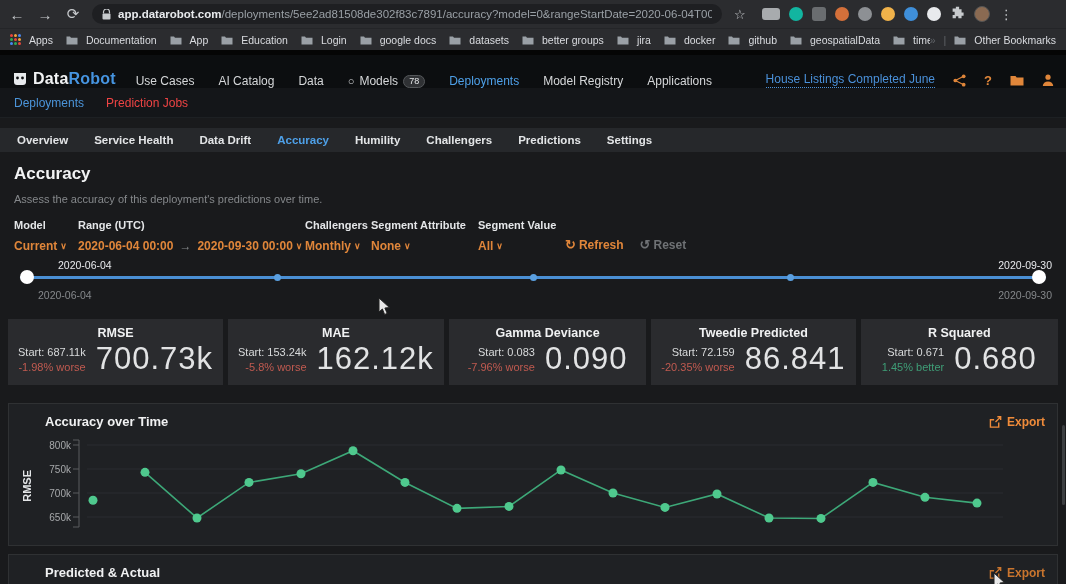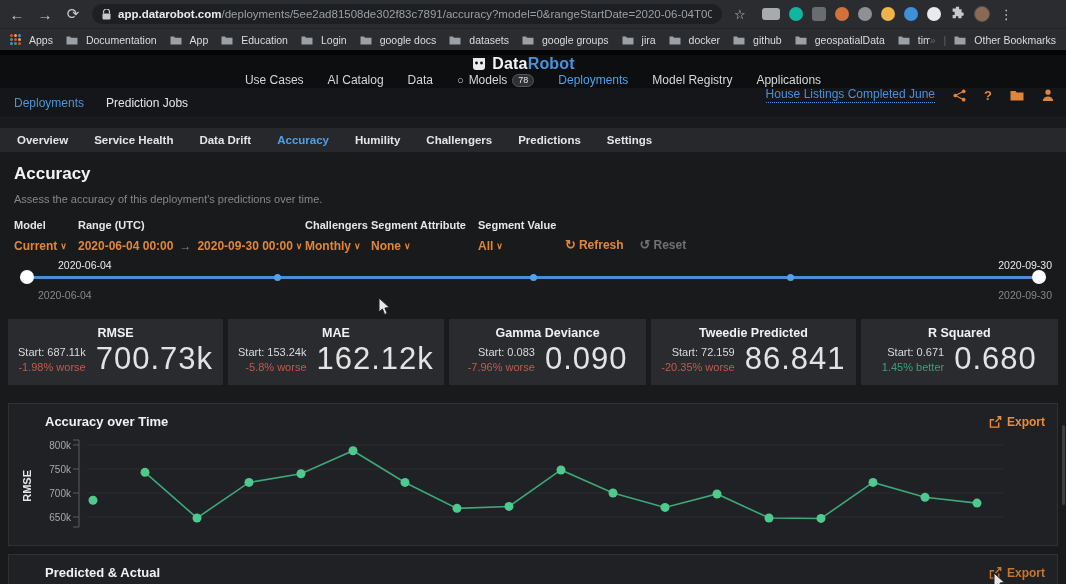--- a/index.html
+++ b/index.html
@@ -24,35 +24,35 @@
   .bookmarks { height:22px; background:#2b2c2f; display:flex; align-items:center; padding:0 10px; border-top:1px solid #242528; }
   .bm-left { display:flex; align-items:center; gap:13px; flex:1; overflow:hidden; white-space:nowrap; }
   .bm-item { display:flex; align-items:center; gap:8px; font-size:10.5px; color:#dadce0; }
   .bm-right { display:flex; align-items:center; gap:8px; font-size:10.5px; color:#dadce0; }
   .bm-sep { color:#5f6368; }
   .apps-grid { display:grid; grid-template-columns:repeat(3,3px); grid-gap:1px; }
   .apps-grid span { width:3px; height:3px; border-radius:50%; }
   .chrome-gap { height:5px; background:#050505; }
 
   
-  .dr-header { height:33px; background:#0c0e10; display:flex; align-items:center; padding:0 12px;flex-direction:column; }
+  .dr-header { height:33px; background:#0c0e10; display:flex; align-items:flex-end; padding:0 12px; }
   .dr-logo { display:flex; align-items:center; gap:5px; margin-right:20px; }
   .dr-logo .word { font-size:16px; font-weight:bold; letter-spacing:.2px; }
   .dr-logo .w1 { color:#f2f3f4; } .dr-logo .w2 { color:#4694e0; }
   .dr-nav { display:flex; align-items:center; gap:24px; }
   .dr-nav-item { font-size:12px; color:#d5d7d9; white-space:nowrap; display:flex; align-items:center; gap:5px; }
   .dr-nav-item.active { color:#4ea0e8; }
   .models-circle { color:#d5d7d9; font-size:11px; }
   .badge { background:#2f3134; border:1px solid #55585b; color:#e4e6e8; font-size:9px; border-radius:8px; padding:0 5px; line-height:11px; }
   .dr-right { margin-left:auto; display:flex; align-items:center; gap:18px; }
   .deploy-link { font-size:12px; color:#4a90d9; border-bottom:1px dotted #4a90d9; padding-bottom:1px; }
   .hdr-ico { color:#e0863a; font-size:13px; font-weight:bold; display:flex; align-items:center; }
 
   .subnav { height:30px; background:#141619; display:flex; align-items:center; gap:22px; padding:0 14px; border-bottom:1px solid #1d2023; }
-  .subnav-item { font-size:12px; color:#e5e5e5; }
+  .subnav-item { font-size:12px; color:#ef4444; }
   .subnav-item.active { color:#4b94d9; }
 
   
   .tabstrip { margin-top:10px; height:24px; background:#26282b; display:flex; align-items:center; padding:0 4px; }
   .tab { font-size:11.5px; font-weight:bold; color:#e3e5e7; padding:0 13px; line-height:24px; }
   .tab.active { color:#4ea0e8; }
 
   .page-title { font-size:17px; font-weight:bold; color:#f2f3f4; margin:12px 0 0 14px; }
   .page-desc { font-size:11px; color:#85888b; margin:9px 0 0 14px; }
 
@@ -190,21 +190,21 @@
       <span class="bm-item">
         <svg width="12" height="10" viewBox="0 0 12 10">
           <path d="M0.5 1.5h3.5l1 1.2h6.5v6.8h-11z" fill="#9aa0a6"></path>
         </svg>
         <span>datasets</span>
       </span>
       <span class="bm-item">
         <svg width="12" height="10" viewBox="0 0 12 10">
           <path d="M0.5 1.5h3.5l1 1.2h6.5v6.8h-11z" fill="#9aa0a6"></path>
         </svg>
-        <span>google groups</span>
+        <span>better groups</span>
       </span>
       <span class="bm-item">
         <svg width="12" height="10" viewBox="0 0 12 10">
           <path d="M0.5 1.5h3.5l1 1.2h6.5v6.8h-11z" fill="#9aa0a6"></path>
         </svg>
         <span>jira</span>
       </span>
       <span class="bm-item">
         <svg width="12" height="10" viewBox="0 0 12 10">
           <path d="M0.5 1.5h3.5l1 1.2h6.5v6.8h-11z" fill="#9aa0a6"></path>

